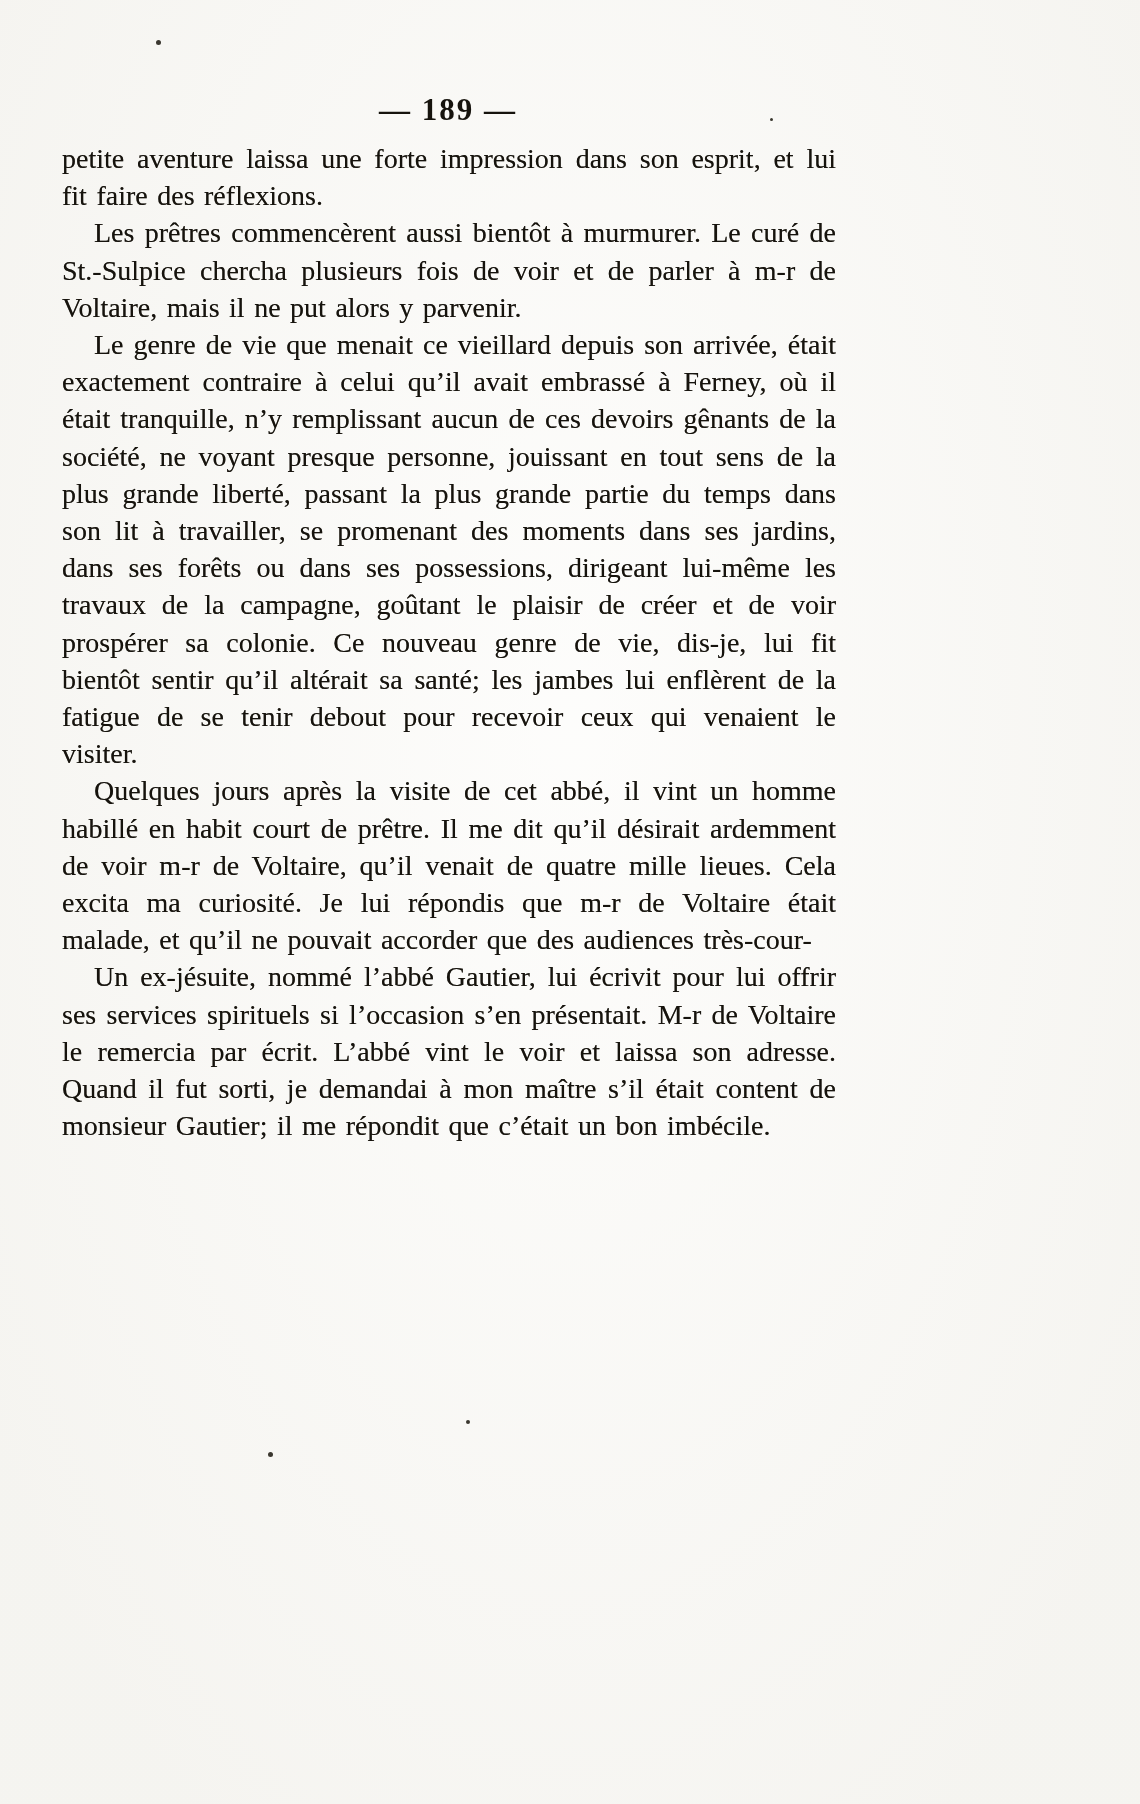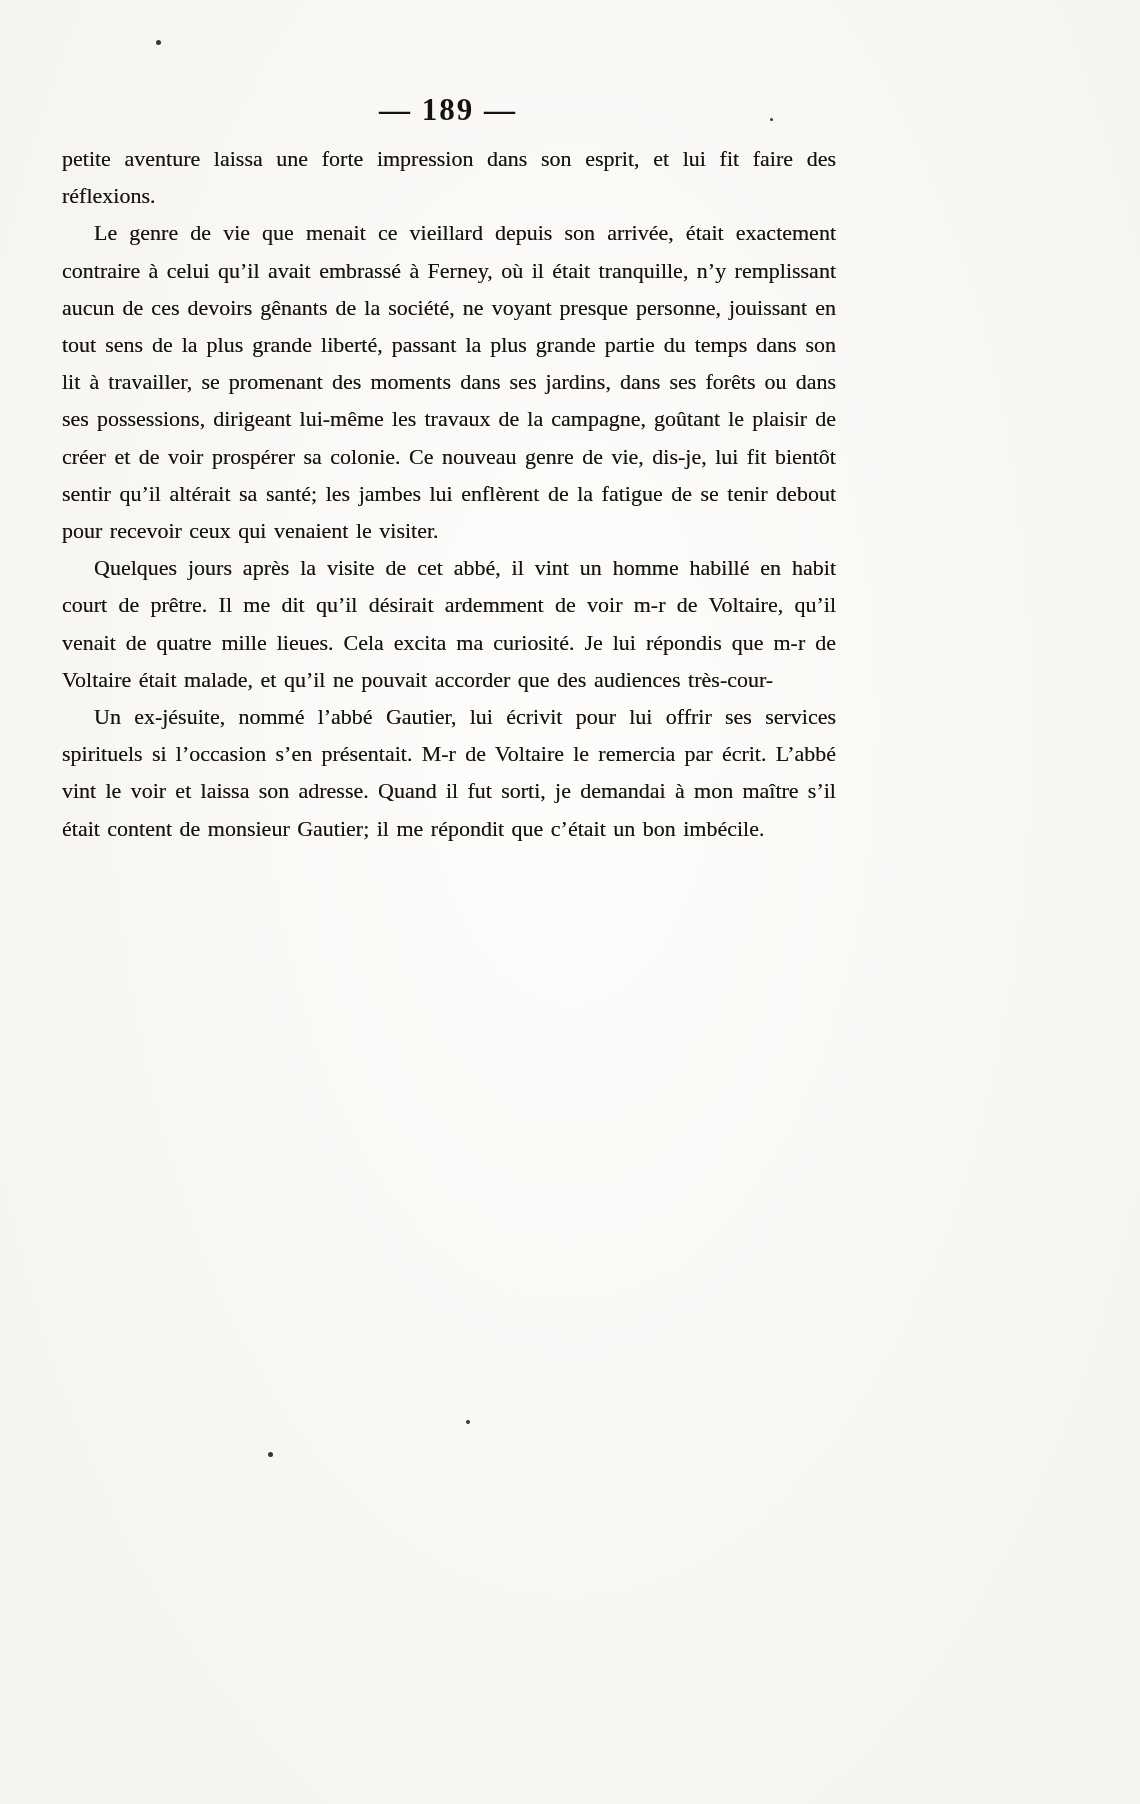--- a/index.html
+++ b/index.html
@@ -30,21 +30,21 @@
     font-size: 31px;
     font-weight: bold;
     color: #16130d;
     letter-spacing: 2px;
   }
   .text-block {
     position: absolute;
     left: 62px;
     top: 140px;
     width: 774px;
-    font-size: 22px;
+    font-size: 28px;
     line-height: 37.2px;
     text-align: justify;
     color: #16130d;
     text-shadow: 0 0 0.5px rgba(20, 16, 8, 0.55);
     word-spacing: 0.09em;
   }
   .text-block p {
     margin: 0;
     padding: 0;
   }
@@ -59,20 +59,21 @@
 </style>
 </head>
 <body>
 
 <div class="page">
 
   <div class="page-number">— 189 —</div>
 
   <div class="text-block">
       <p class="">petite aventure laissa une forte impression dans son esprit, et lui fit faire des réflexions.</p>
+      <p class="indent">Les prêtres commencèrent aussi bientôt à murmurer. Le curé de St.-Sulpice chercha plusieurs fois de voir et de parler à m-r de Voltaire, mais il ne put alors y parvenir.</p>
       <p class="indent">Le genre de vie que menait ce vieillard depuis son arrivée, était exactement contraire à celui qu’il avait embrassé à Ferney, où il était tranquille, n’y remplissant aucun de ces devoirs gênants de la société, ne voyant presque personne, jouissant en tout sens de la plus grande liberté, passant la plus grande partie du temps dans son lit à travailler, se promenant des moments dans ses jardins, dans ses forêts ou dans ses possessions, dirigeant lui-même les travaux de la campagne, goûtant le plaisir de créer et de voir prospérer sa colonie. Ce nouveau genre de vie, dis-je, lui fit bientôt sentir qu’il altérait sa santé; les jambes lui enflèrent de la fatigue de se tenir debout pour recevoir ceux qui venaient le visiter.</p>
       <p class="indent">Quelques jours après la visite de cet abbé, il vint un homme habillé en habit court de prêtre. Il me dit qu’il désirait ardemment de voir m-r de Voltaire, qu’il venait de quatre mille lieues. Cela excita ma curiosité. Je lui répondis que m-r de Voltaire était malade, et qu’il ne pouvait accorder que des audiences très-cour-</p>
       <p class="indent">Un ex-jésuite, nommé l’abbé Gautier, lui écrivit pour lui offrir ses services spirituels si l’occasion s’en présentait. M-r de Voltaire le remercia par écrit. L’abbé vint le voir et laissa son adresse. Quand il fut sorti, je demandai à mon maître s’il était content de monsieur Gautier; il me répondit que c’était un bon imbécile.</p>
     </div>
 
   <div class="speck" style="left:156px; top:40px; width:5px; height:5px;"></div>
   <div class="speck" style="left:770px; top:118px; width:3px; height:3px;"></div>
   <div class="speck" style="left:466px; top:1420px; width:4px; height:4px;"></div>
   <div class="speck" style="left:268px; top:1452px; width:5px; height:5px;"></div>
 

